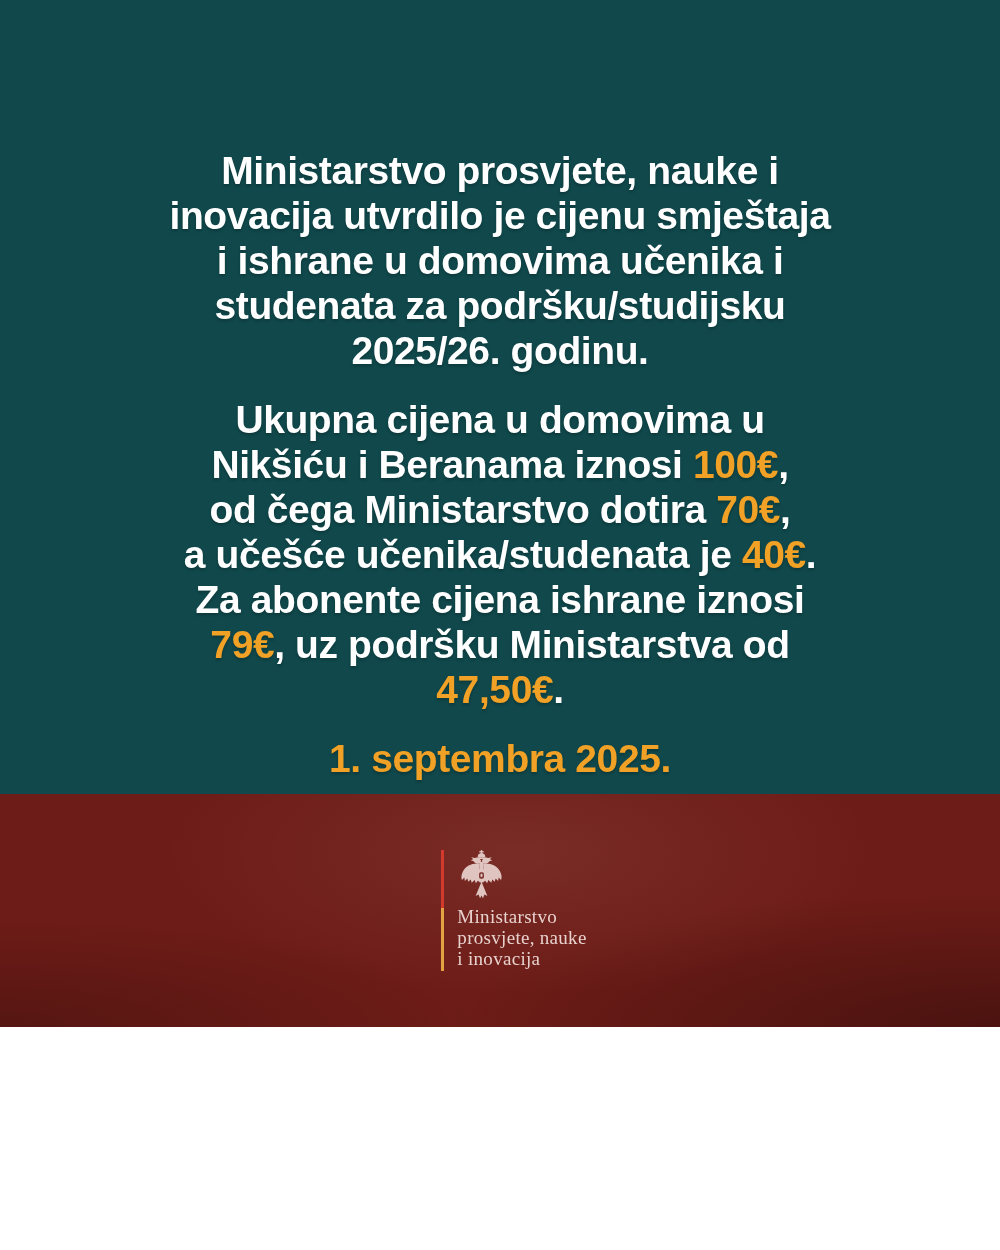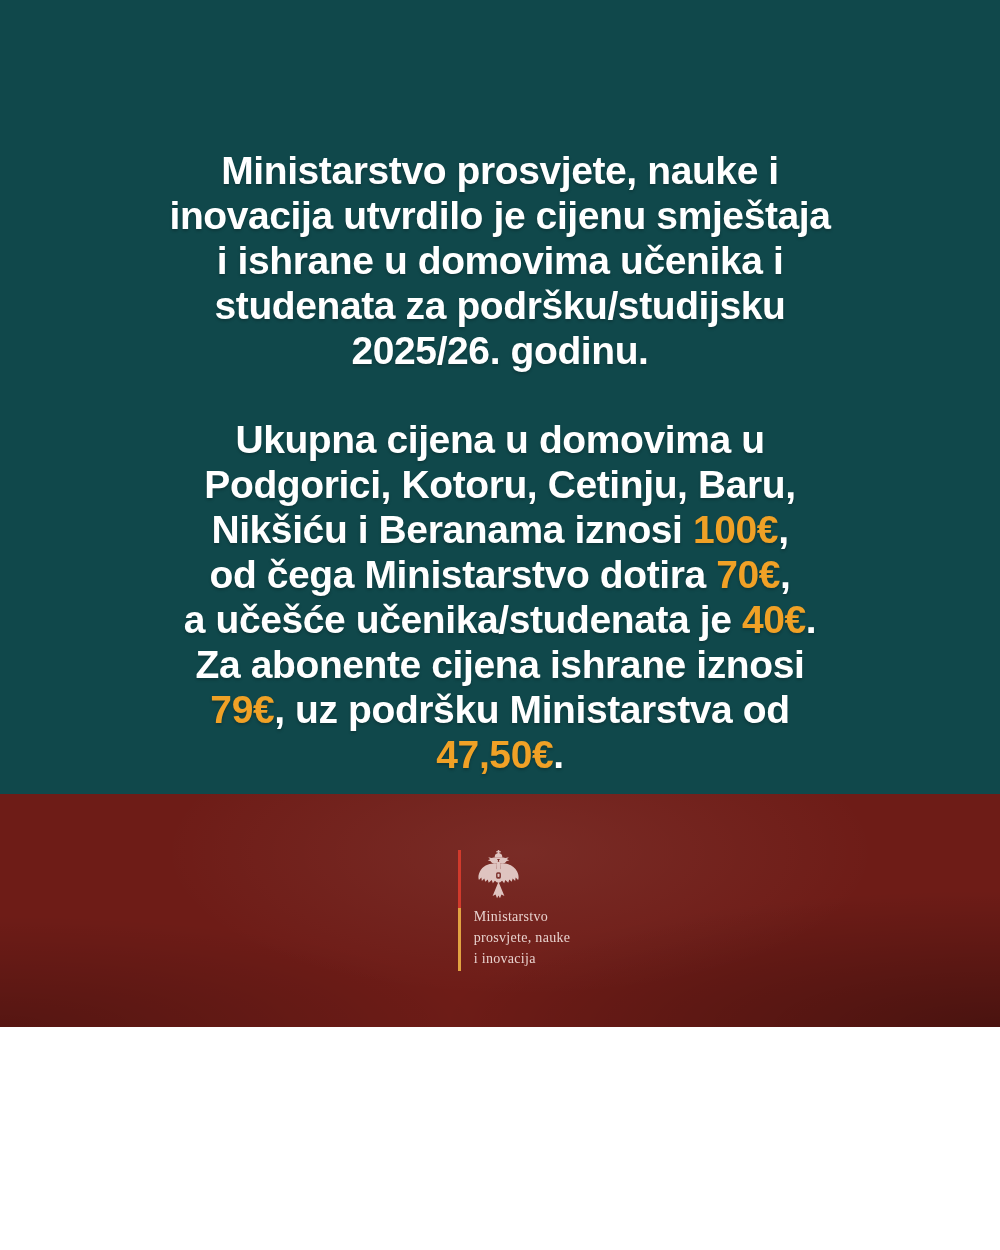--- a/index.html
+++ b/index.html
@@ -35,21 +35,21 @@
     padding-top:148px;
     width:880px;
     margin:0 auto;
     text-align:center;
     font-weight:700;
     font-size:39px;
     line-height:45px;
     letter-spacing:-0.4px;
     text-shadow:0 2px 3px rgba(0,0,0,0.22);
   }
-  .paragraph + .paragraph{margin-top:44px;}
+  .paragraph + .paragraph{margin-top:24px;}
   .seg-white{color:var(--text-white);}
   .seg-orange{color:var(--accent-orange);}
 
   
   .footer{
     position:relative;
     width:100%;height:233px;
     background:
       radial-gradient(55% 95% at 52% 25%, rgba(255,228,215,0.08), transparent 65%),
       radial-gradient(90% 95% at 100% 100%, rgba(0,0,0,0.33), transparent 62%),
@@ -61,21 +61,21 @@
     display:flex;flex-direction:row;align-items:stretch;gap:13px;
     transform:translateX(14px);
   }
   .flag-bar{width:3px;height:121px;display:flex;flex-direction:column;}
   .flag-bar .bar-red{flex:0 0 58px;background:var(--bar-red);}
   .flag-bar .bar-gold{flex:1 1 auto;background:var(--bar-gold);}
   .logo-col{display:flex;flex-direction:column;}
   .coa{width:47px;height:51px;margin-left:1px;margin-bottom:5px;opacity:0.92;}
   .ministry-name{
     font-family:"Liberation Serif",serif;
-    font-size:14px;
+    font-size:19px;
     line-height:21px;
     color:var(--footer-text-pink);
     letter-spacing:0.3px;
   }
 </style>
 </head>
 <body>
 
 <div class="poster">
 
@@ -83,21 +83,20 @@
     <div class="text-block">
         <div class="paragraph">
           <div class="line"><span class="seg-white">Ministarstvo prosvjete, nauke i</span></div>
           <div class="line"><span class="seg-white">inovacija utvrdilo je cijenu smještaja</span></div>
           <div class="line"><span class="seg-white">i ishrane u domovima učenika i</span></div>
           <div class="line"><span class="seg-white">studenata za podršku/studijsku</span></div>
           <div class="line"><span class="seg-white">2025/26. godinu.</span></div>
         </div>
         <div class="paragraph">
           <div class="line"><span class="seg-white">Ukupna cijena u domovima u</span></div>
-          <div class="line"><span class="seg-white">Podgorici, Kotoru, Cetinju, Baru,</span></div>
           <div class="line"><span class="seg-white">Nikšiću i Beranama iznosi </span><span class="seg-orange">100€</span><span class="seg-white">,</span></div>
           <div class="line"><span class="seg-white">od čega Ministarstvo dotira </span><span class="seg-orange">70€</span><span class="seg-white">,</span></div>
           <div class="line"><span class="seg-white">a učešće učenika/studenata je </span><span class="seg-orange">40€</span><span class="seg-white">.</span></div>
           <div class="line"><span class="seg-white">Za abonente cijena ishrane iznosi</span></div>
           <div class="line"><span class="seg-orange">79€</span><span class="seg-white">, uz podršku Ministarstva od</span></div>
           <div class="line"><span class="seg-orange">47,50€</span><span class="seg-white">.</span></div>
         </div>
         <div class="paragraph">
           <div class="line"><span class="seg-orange">1. septembra 2025.</span></div>
         </div>

